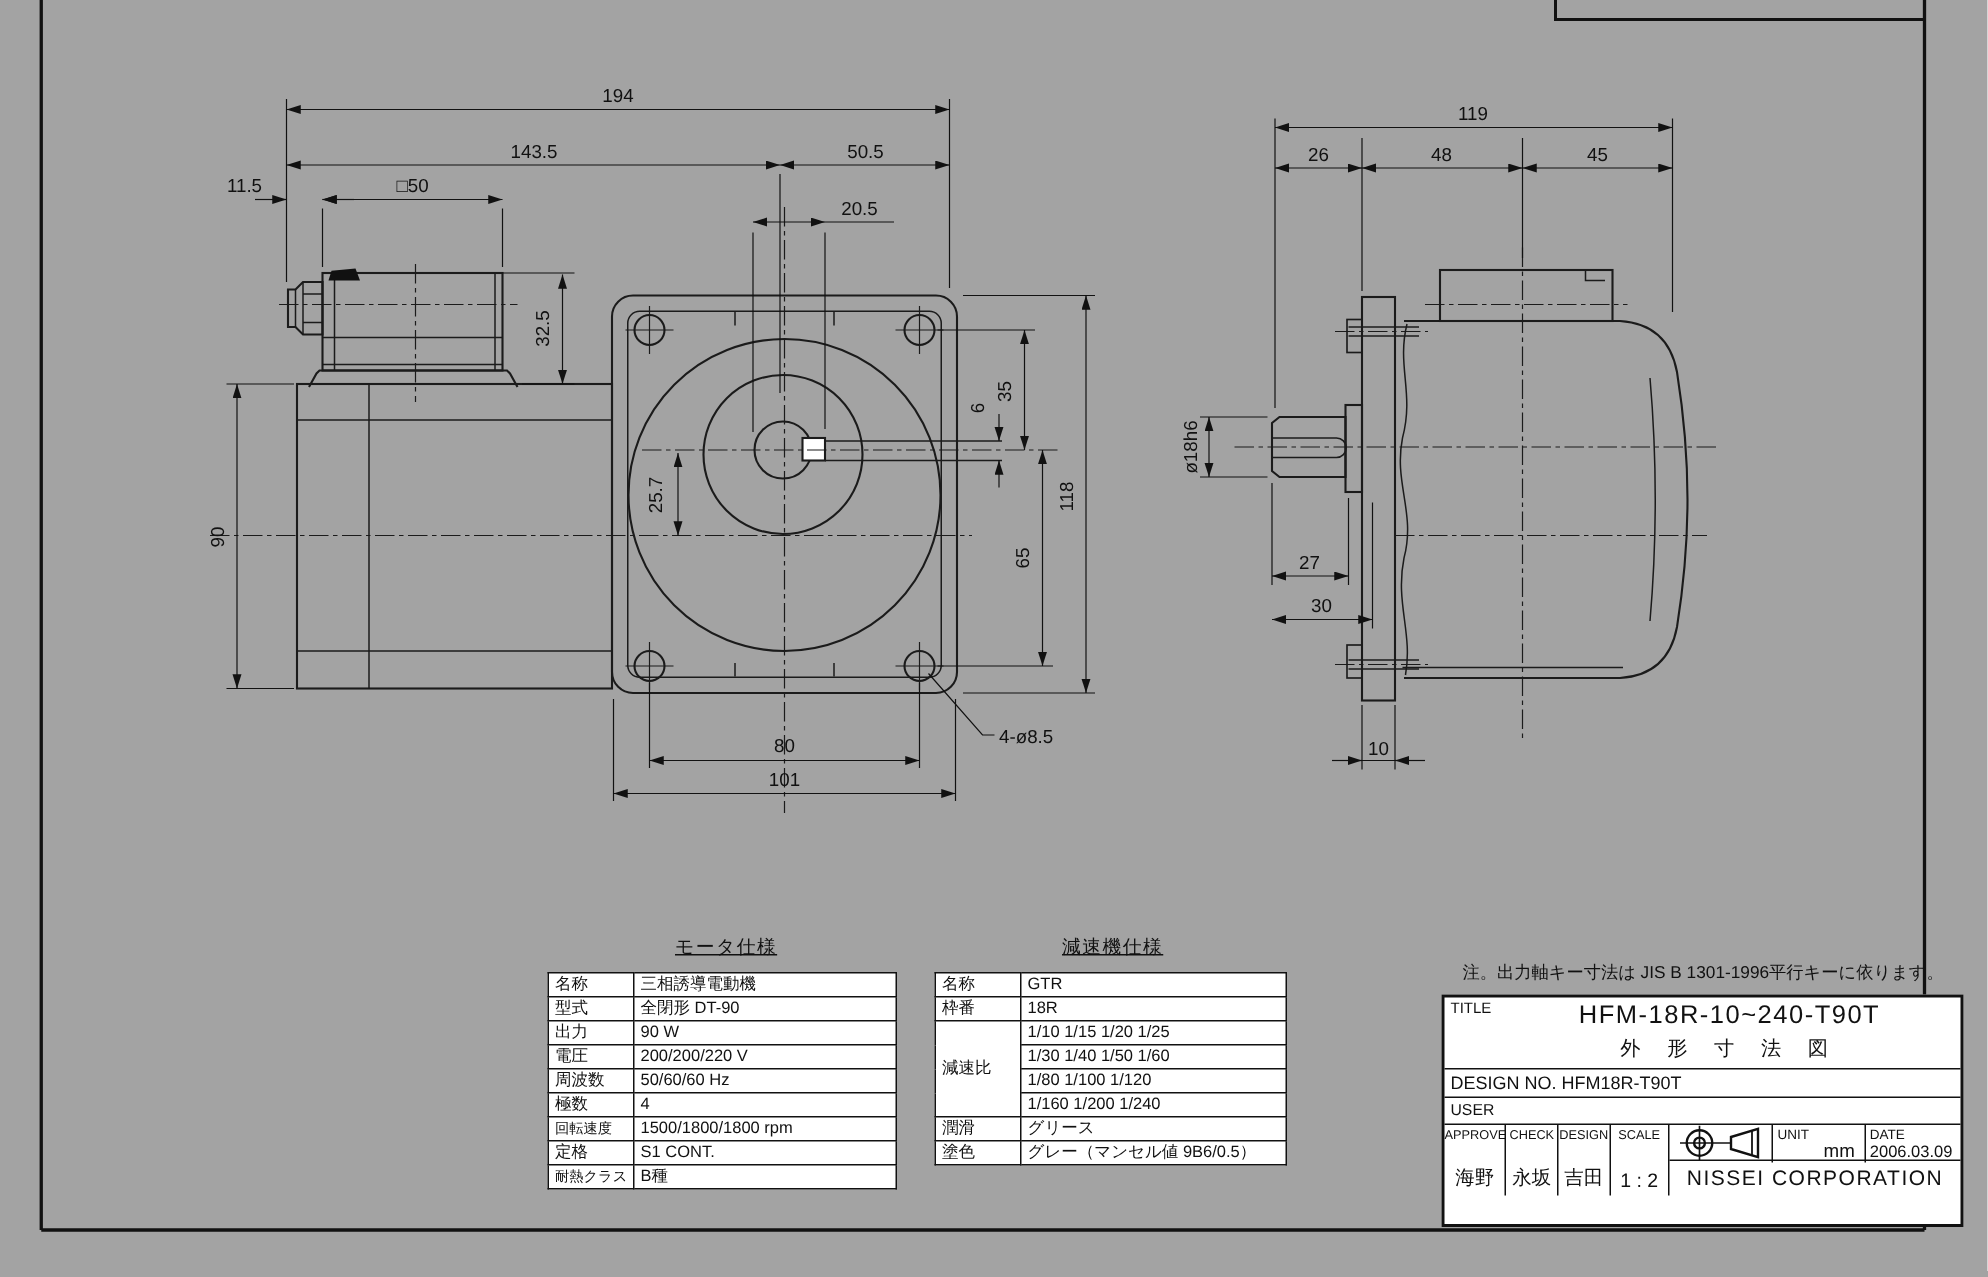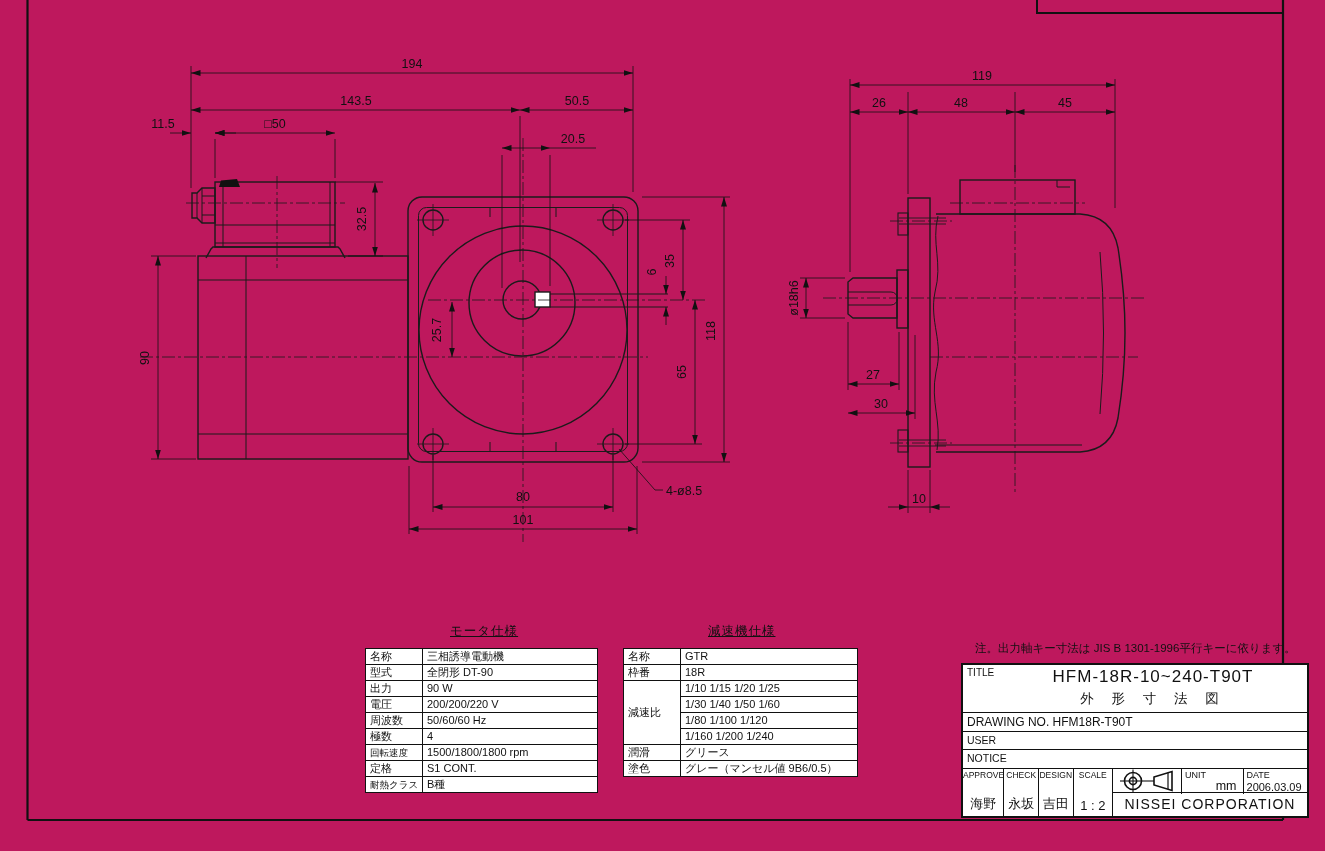--- a/index.html
+++ b/index.html
@@ -1,16 +1,16 @@
 <!DOCTYPE html>
 <html><head>
 <meta charset="utf-8">
 <style>
   html,body{margin:0;padding:0;background:#ffffff;}
-  #page{position:relative;width:1325px;height:851px;background:#be185d;overflow:hidden;
+  #page{position:relative;width:1325px;height:851px;background:#a3a3a3;overflow:hidden;
         font-family:"Liberation Sans",sans-serif;color:#111;}
   svg text{font-family:"Liberation Sans","DejaVu Sans",sans-serif;fill:#111;}
   .abs{position:absolute;}
   
   .spec-title{position:absolute;font-size:12.5px;letter-spacing:1px;text-decoration:underline;white-space:nowrap;}
   table.spec{border-collapse:collapse;table-layout:fixed;background:#fff;}
   table.spec td{border:1px solid #111;font-size:11px;line-height:13px;padding:1px 4px;white-space:nowrap;overflow:hidden;}
   table.spec td.lb{width:48px;}
   table.spec td.lb-sm{font-size:9.5px;}
   
@@ -345,27 +345,24 @@
   </table>
 
   
   <div id="tblock">
     <div class="row" id="tb-title-row">
       <span id="tb-title-label">TITLE</span>
       <div id="tb-title-1">HFM-18R-10~240-T90T</div>
       <div id="tb-title-2">外 形 寸 法 図</div>
     </div>
     <div class="row" id="tb-dno">
-      <span class="tb-line"><span>DRAWING NO.</span>&nbsp;<span>HFM18R-T90T</span></span>
+      <span class="tb-line"><span>DESIGN NO.</span>&nbsp;<span>HFM18R-T90T</span></span>
     </div>
     <div class="row" id="tb-user">
       <span class="tb-line tb-line-sm">USER</span>
-    </div>
-    <div class="row" id="tb-notice">
-      <span class="tb-line tb-line-sm">NOTICE</span>
     </div>
     <div class="row" id="tb-bottom">
       <div class="sig" style="width:41px;">
         <div class="lab">APPROVE</div>
         <div class="val">海野</div>
       </div>
       <div class="sig" style="width:35px;">
         <div class="lab">CHECK</div>
         <div class="val">永坂</div>
       </div>

